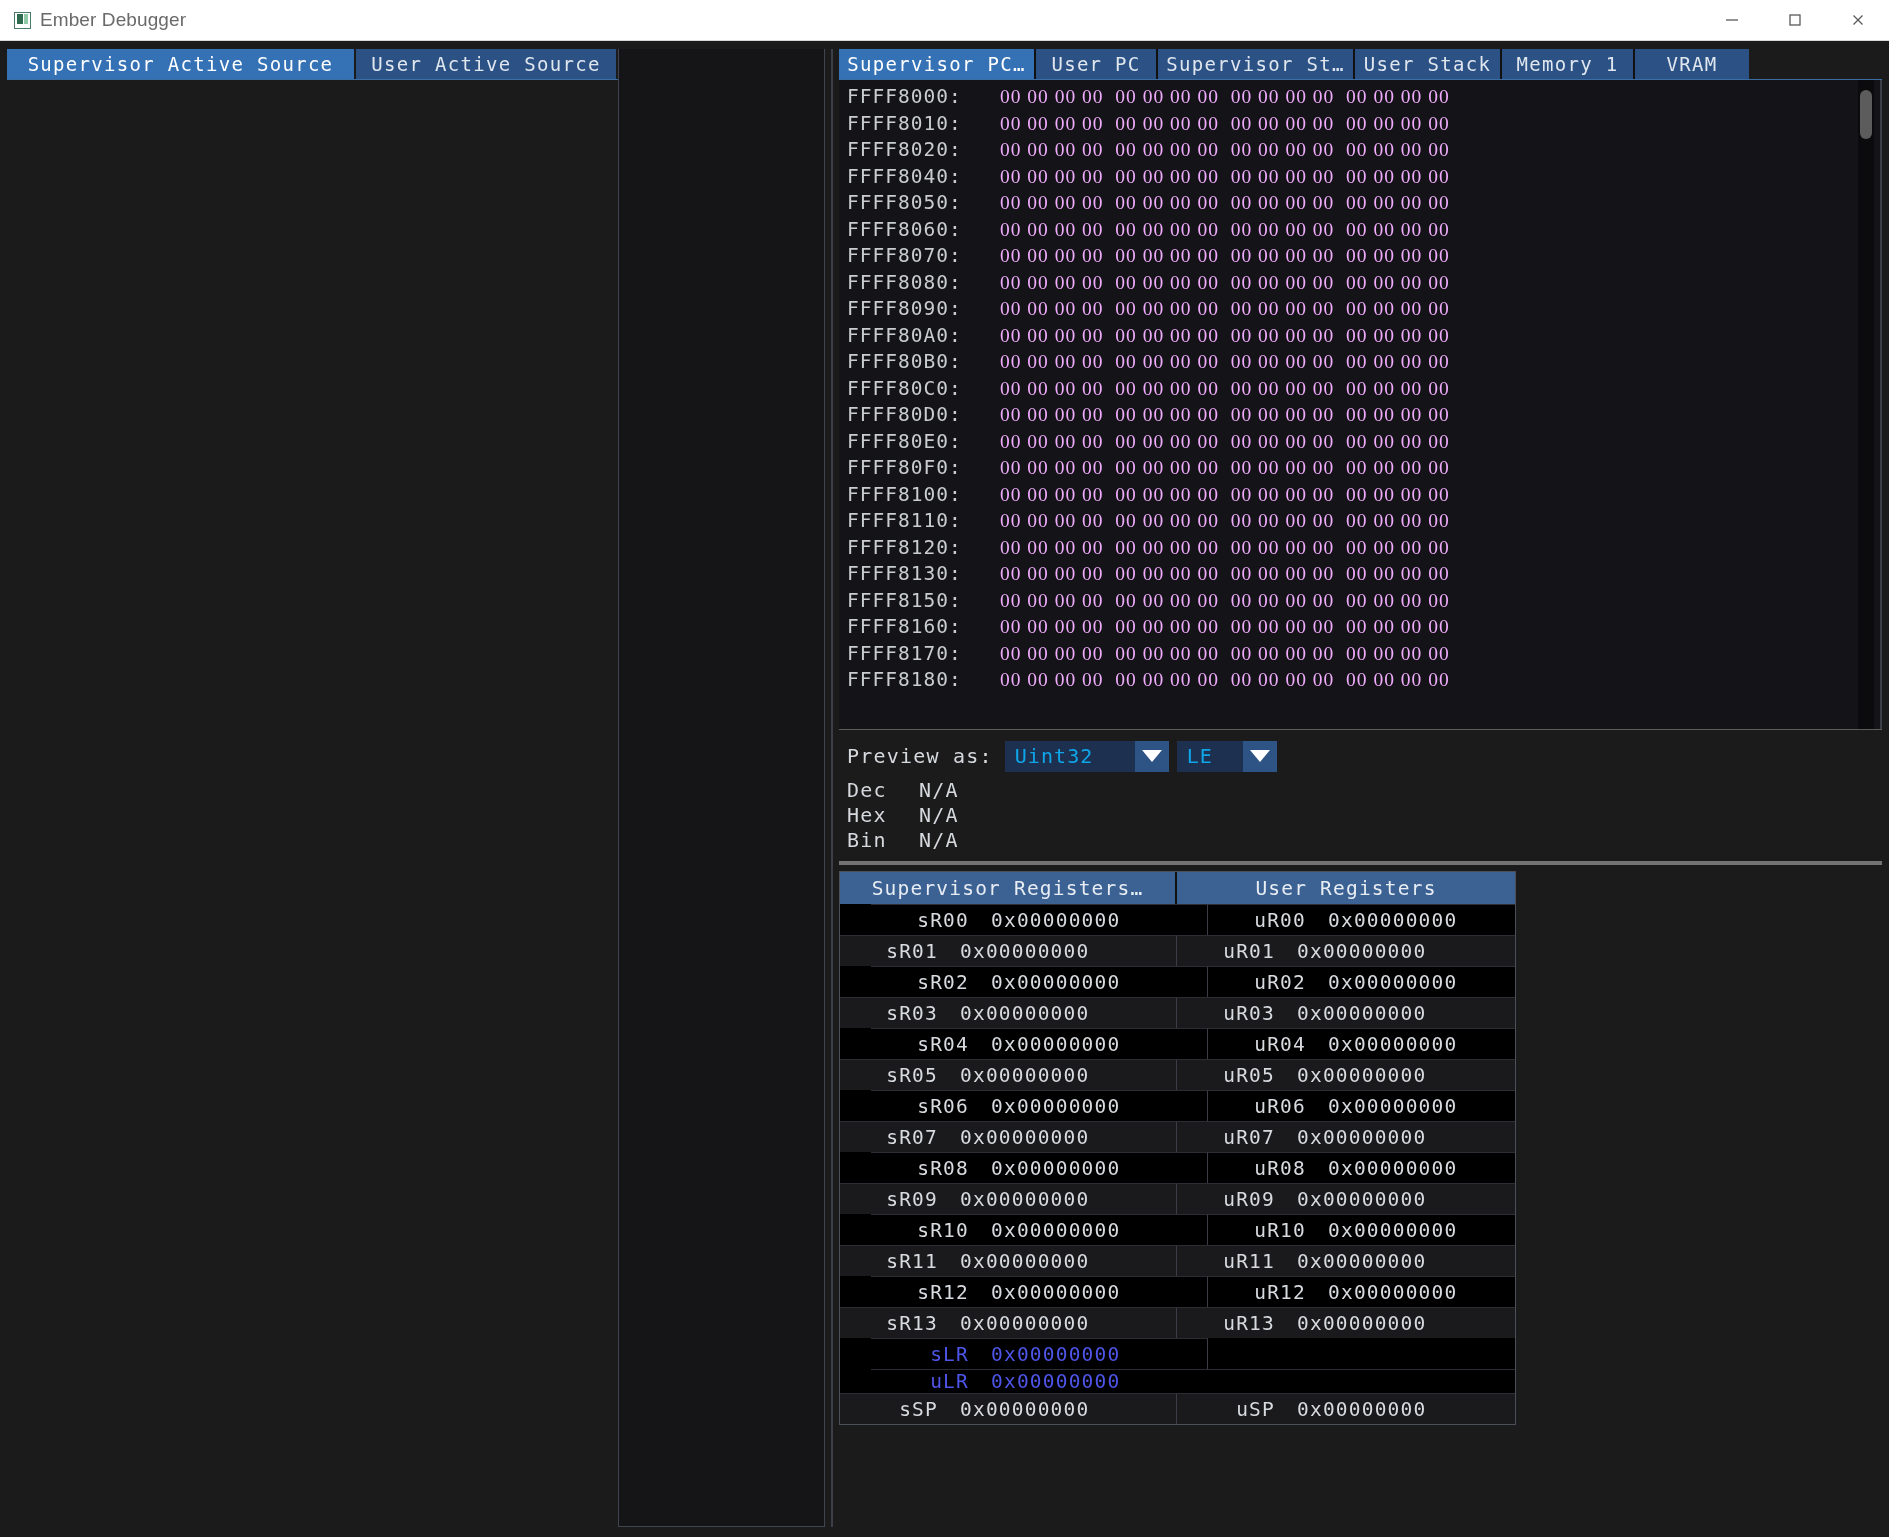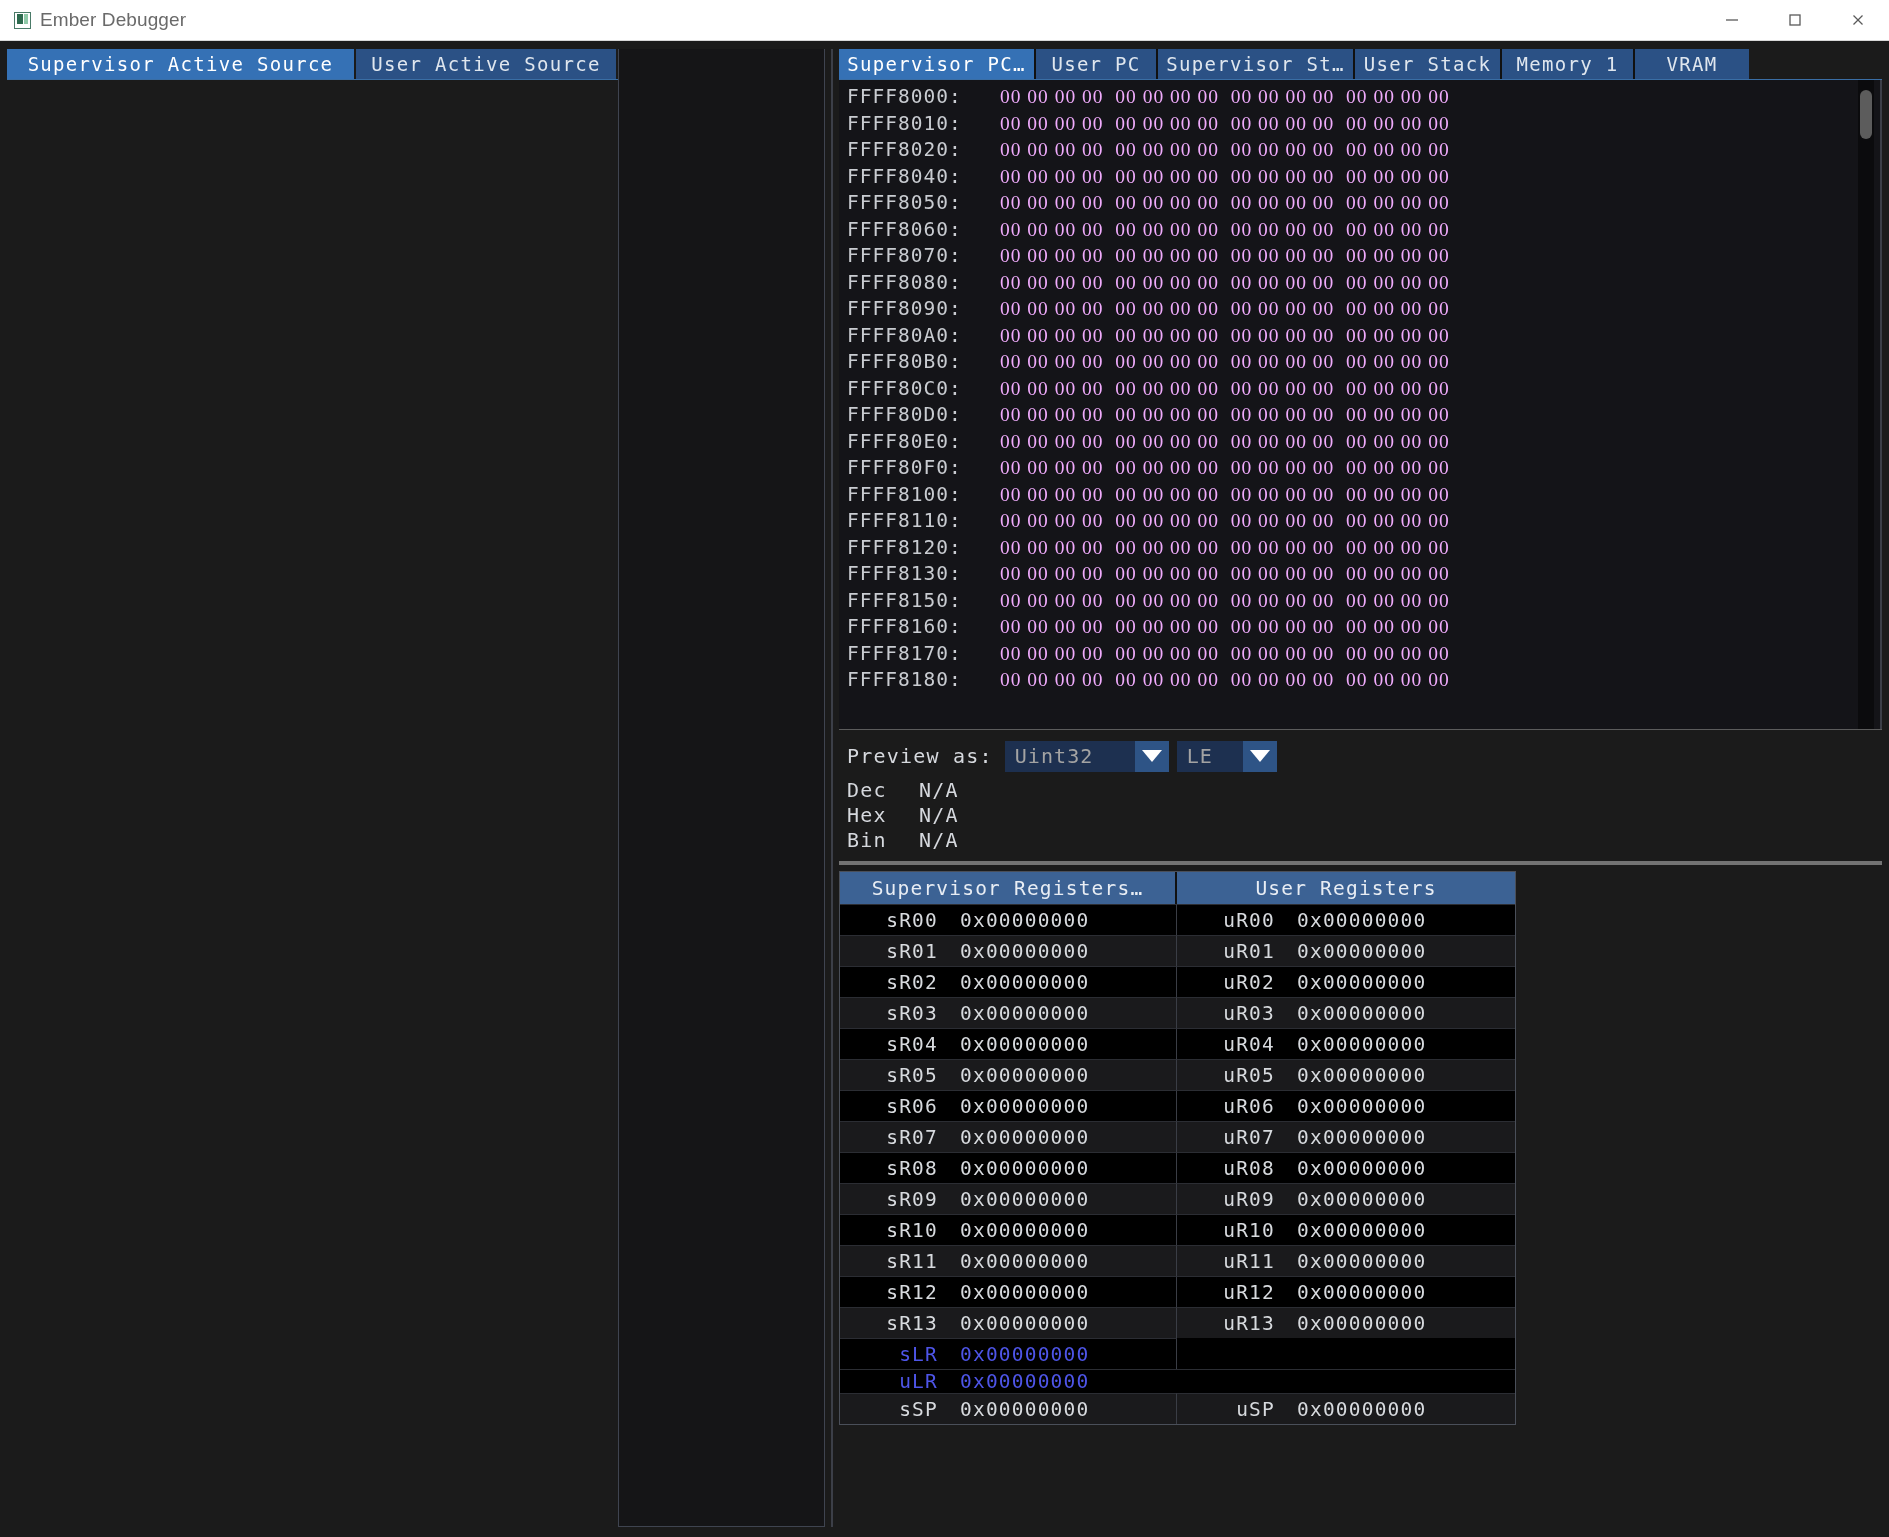--- a/index.html
+++ b/index.html
@@ -222,21 +222,21 @@
     display: flex;
     align-items: stretch;
     height: 31px;
     background: #1d3050;
     cursor: default;
   }
   .combo-val {
     display: flex; align-items: center;
     padding: 0 10px;
     font-size: 20px;
-    color: #a3a3a3;
+    color: #0ea5e9;
     letter-spacing: 1.1px;
     white-space: nowrap;
   }
   .combo-arrow {
     width: 34px;
     display: flex; align-items: center; justify-content: center;
     background: #2e5486;
   }
   .combo-arrow::after {
     content: "";
@@ -277,21 +277,21 @@
     font-size: 19.5px;
     letter-spacing: 1.2px;
     white-space: nowrap;
     overflow: hidden;
     cursor: default;
   }
   .rh-sup { width: 337px; border-right: 2px solid #111; }
   .rh-usr { flex: 1; }
 
   .reg-row { display: flex; }
-  .reg-row.odd  { background: #000000; }
+  .reg-row.odd  { background: #000000; padding-left: 31px; }
   .reg-row.even { background: #1a1a1c; }
   .reg-cell {
     height: 31px;
     display: flex;
     align-items: center;
     font-size: 19.5px;
     letter-spacing: 1.2px;
     color: #d7dade;
     border-top: 1px solid #2b2d33;
   }

